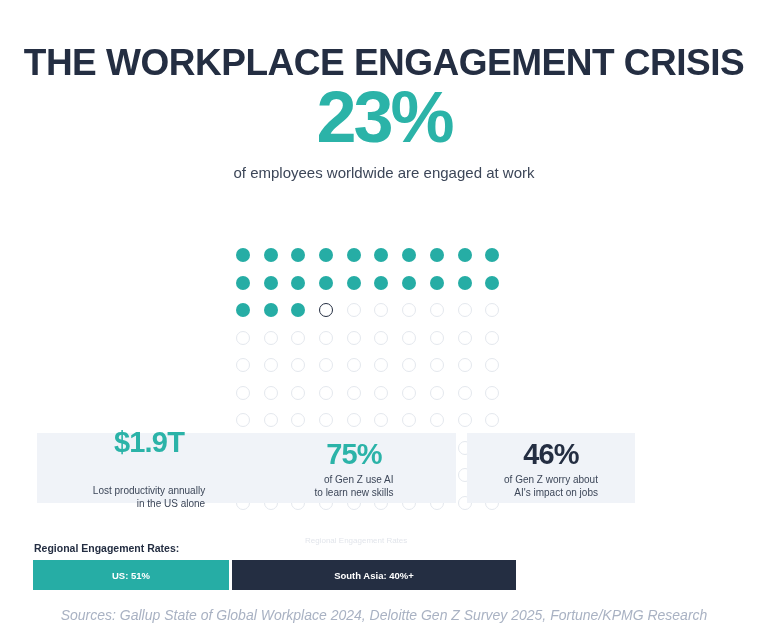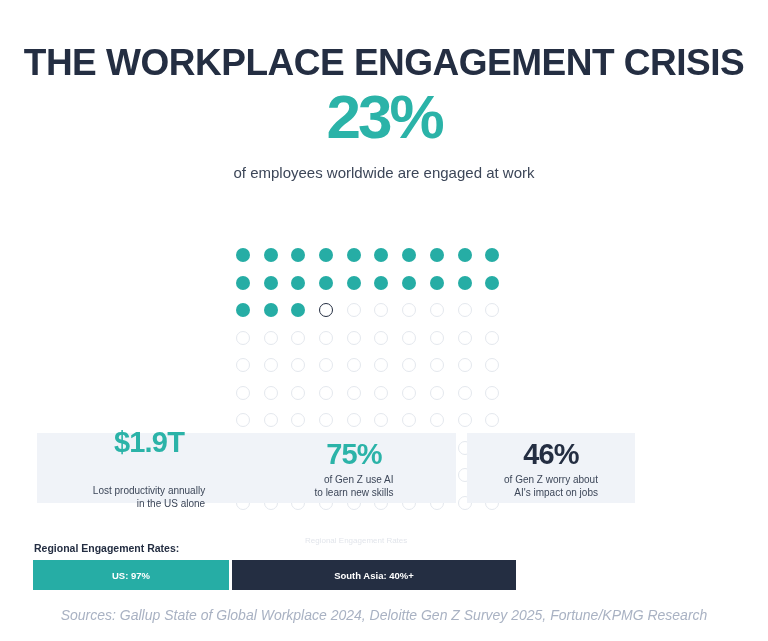--- a/index.html
+++ b/index.html
@@ -39,21 +39,21 @@
     white-space: nowrap;
   }
 
   
   #hero-number {
     position: absolute;
     left: 0;
     top: 68px;
     width: 768px;
     text-align: center;
-    font-size: 62px;
+    font-size: 72px;
     font-weight: 700;
     letter-spacing: -3px;
     color: #2BB3A8;
     line-height: 98px;
   }
   #hero-caption {
     position: absolute;
     left: 0;
     top: 163px;
     width: 768px;
@@ -319,21 +319,21 @@
     <div class="stat-label">of Gen Z worry about
 AI's impact on jobs</div>
   </div>
 
   <div id="regional-heading">Regional Engagement Rates:</div>
 
   <div id="faint-overlay">Regional Engagement Rates</div>
 
   <div id="regional-bar">
       <div class="region-seg" style="background: rgb(38, 173, 165); width: 196px;">
-        <span>US: 97%</span>
+        <span>US: 51%</span>
       </div>
       <div class="region-seg" style="background: rgb(36, 46, 66); width: 284px;">
         <span>South Asia: 40%+</span>
       </div>
     </div>
 
   <div id="sources">Sources: Gallup State of Global Workplace 2024, Deloitte Gen Z Survey 2025, Fortune/KPMG Research</div>
 
 </div>
 

